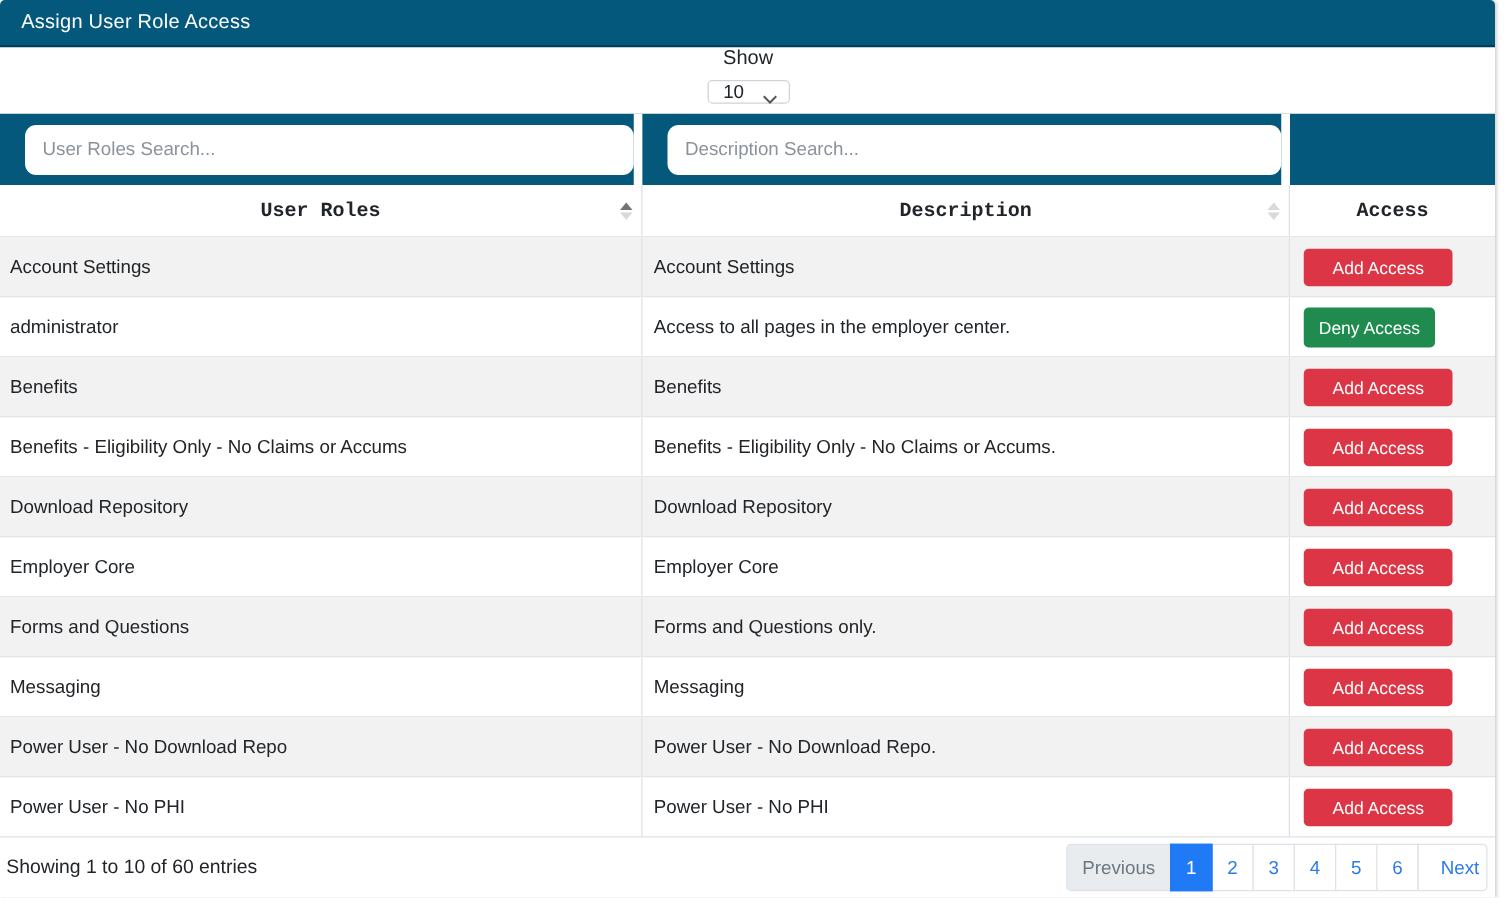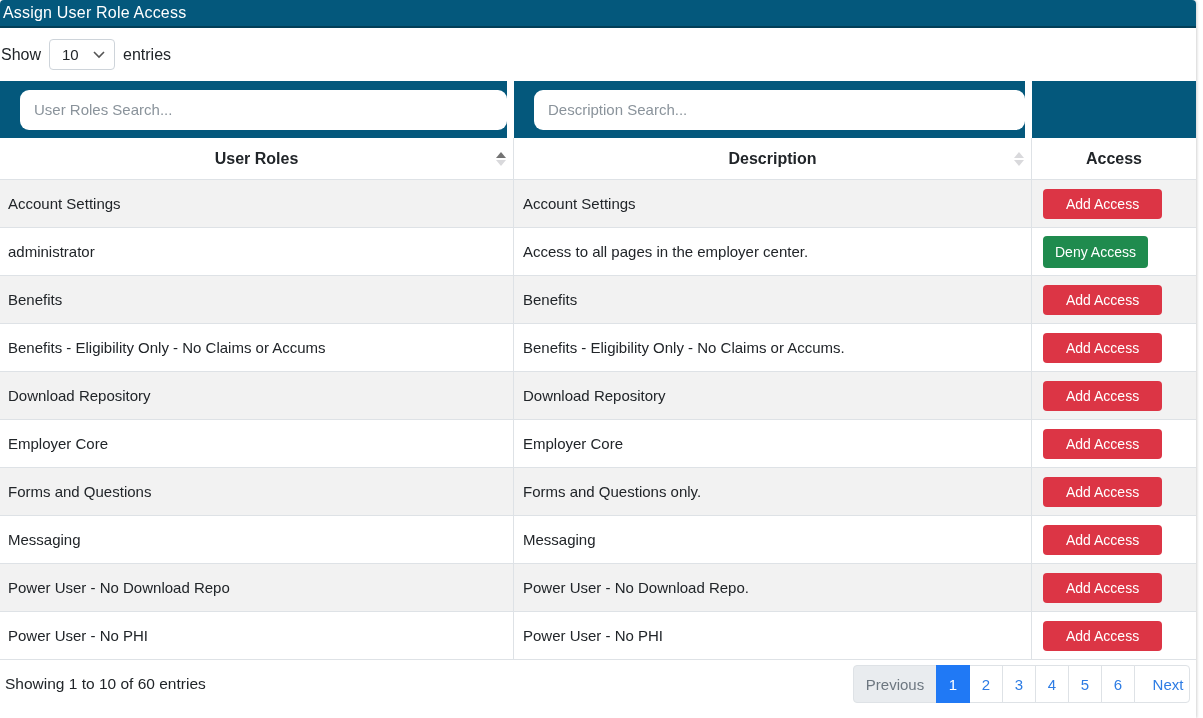--- a/index.html
+++ b/index.html
@@ -14,26 +14,26 @@
     --active-blue:#2079f5;
     --link-blue:#2d7ce4;
   }
   *{box-sizing:border-box;margin:0;padding:0;}
   html,body{width:1203px;height:718px;background:#fff;overflow:hidden;}
   body{font-family:"Liberation Sans",sans-serif;color:var(--text);}
   .card{width:1196px;height:718px;background:#fff;border-radius:4px 4px 0 0;
         box-shadow:1px 0 3px rgba(0,0,0,.18);position:relative;}
 
   
-  .card-header{height:28px;background:var(--teal);border-bottom:2px solid var(--teal-dark);
-    border-radius:4px 4px 0 0;display:flex;align-items:center;padding-left:3px;}
+  .card-header{height:38px;background:var(--teal);border-bottom:2px solid var(--teal-dark);
+    border-radius:4px 4px 0 0;display:flex;align-items:center;padding-left:17px;}
   .card-header span{color:#fff;font-size:16px;letter-spacing:.2px;}
 
   
-  .controls{height:53px;display:flex;align-items:center;padding-left:1px;font-size:16px;gap:8px;}
+  .controls{height:53px;display:flex;align-items:center;padding-left:1px;font-size:16px;gap:8px;flex-direction:column;}
   .select-wrap{width:66px;height:31px;border:1px solid #ced4da;border-radius:4px;background:#fff;
     display:flex;align-items:center;padding:0 8px 0 12px;cursor:pointer;position:relative;}
   .select-wrap .val{font-size:15px;color:var(--text);}
   .select-wrap svg{position:absolute;right:9px;top:11px;}
 
   
   .c1{width:514px;}
   .c2{width:518px;}
   .c3{width:164px;}
 
@@ -41,21 +41,21 @@
   .search-row{height:57px;display:flex;}
   .s-cell{background:var(--teal);height:57px;display:flex;align-items:center;}
   .s-cell.c1,.s-cell.c2{border-right:7px solid #fff;}
   .s-cell input{height:40px;border:none;border-radius:9px;margin-left:20px;width:calc(100% - 16px);
     font-size:15px;padding:0 14px;font-family:"Liberation Sans",sans-serif;color:var(--text);outline:none;}
   .s-cell input::placeholder{color:#8a939b;}
 
   
   .header-row{height:42px;display:flex;border-bottom:1px solid var(--border);}
   .h-cell{display:flex;align-items:center;justify-content:center;font-weight:bold;font-size:16px;
-    position:relative;cursor:pointer;}
+    position:relative;cursor:pointer;font-family:Liberation Mono, monospace;}
   .h-cell.c1,.h-cell.c2{border-right:1px solid var(--border);}
   .sort{position:absolute;right:7px;top:50%;transform:translateY(-50%);display:flex;flex-direction:column;gap:2px;}
   .sort i{display:block;width:0;height:0;border-left:5px solid transparent;border-right:5px solid transparent;}
   .sort i.up{border-bottom:6px solid #d9d9dc;}
   .sort i.down{border-top:6px solid #d9d9dc;}
   .sort i.up.active{border-bottom-color:#737373;}
 
   
   .row{height:48px;display:flex;border-bottom:1px solid var(--border);background:#fff;}
   .row.striped{background:var(--stripe);}

